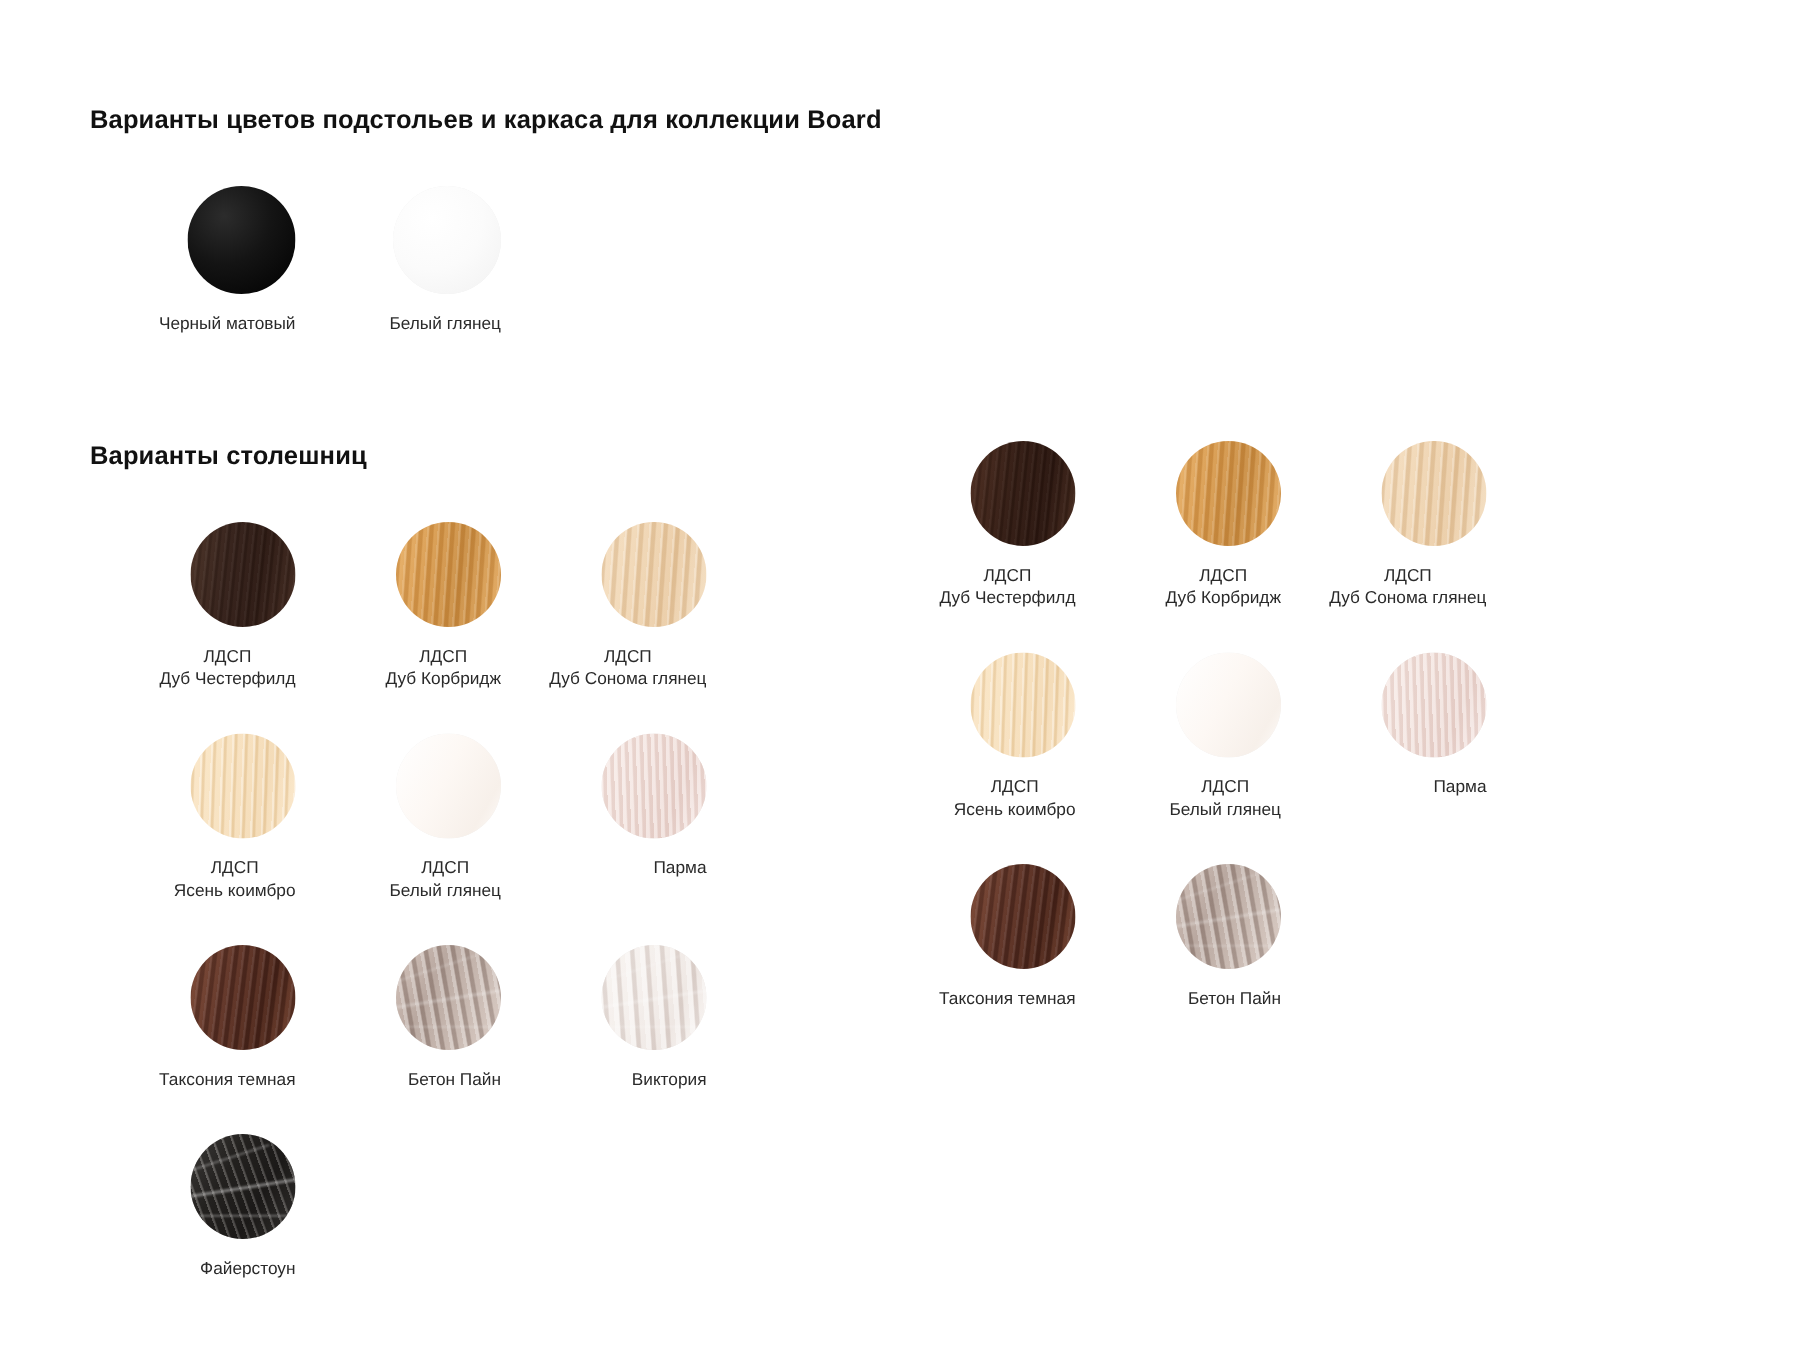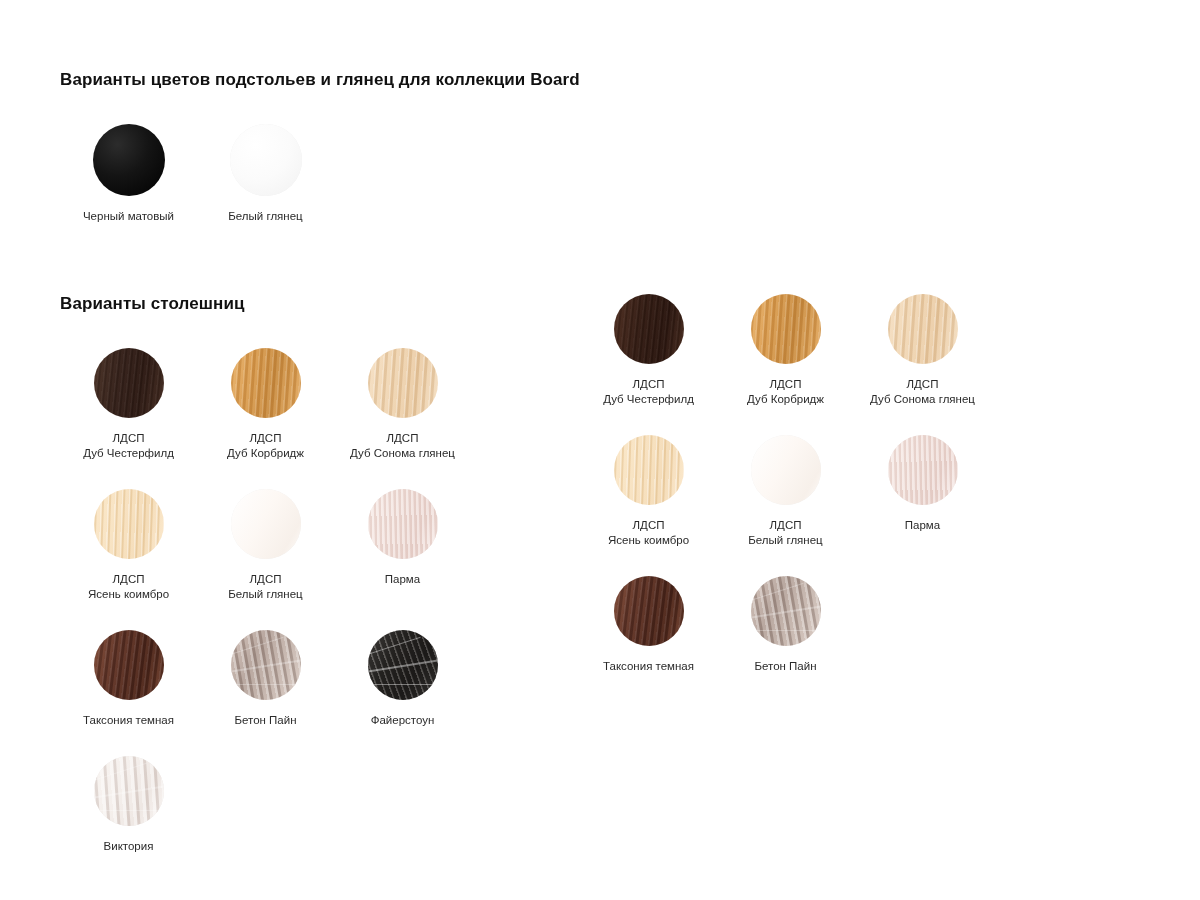--- a/index.html
+++ b/index.html
@@ -32,21 +32,21 @@
   .swatch-grid {
     display: flex;
     flex-wrap: wrap;
     align-items: flex-start;
   }
   .swatch-cell {
     width: 137px;
     margin-bottom: 28px;
     display: flex;
     flex-direction: column;
-    align-items: center;
+    align-items: flex-end;
   }
   .swatch-disc {
     width: 70px;
     height: 70px;
     border-radius: 50%;
     position: relative;
     overflow: hidden;
     flex: none;
   }
   .swatch-disc.ring {
@@ -178,21 +178,21 @@
   .t-black  { background: radial-gradient(circle at 34% 28%, #2c2c2c 0%, #141414 45%, #000000 100%); }
   .t-red    { background: radial-gradient(circle at 34% 28%, #a41f17 0%, #8d1008 45%, #6d0a04 100%); }
   .t-white  { background: radial-gradient(circle at 36% 30%, #ffffff 0%, #fbfbfb 50%, #f1f1f1 100%); }
 </style>
 </head>
 <body>
 
 <div class="page">
 
   <div id="top-section">
-    <h2 class="section-title">Варианты цветов подстольев и глянец для коллекции Board</h2>
+    <h2 class="section-title">Варианты цветов подстольев и каркаса для коллекции Board</h2>
     <div class="swatch-grid">
         <div class="swatch-cell">
           <div class="swatch-disc">
             <div class="tex t-black"></div>
           </div>
           <div class="swatch-label">Черный матовый</div>
         </div>
         <div class="swatch-cell">
           <div class="swatch-disc ring">
             <div class="tex t-white"></div>
@@ -257,37 +257,37 @@
           <div class="swatch-cell">
             <div class="swatch-disc">
               <div class="tex t-beton"></div>
               <div class="vein" style="width: 60px; height: 1.2px; left: -6px; top: 16px; transform: rotate(-18deg); opacity: 0.5;"></div>
               <div class="vein" style="width: 74px; height: 2px; left: -2px; top: 35px; transform: rotate(-9deg); opacity: 0.5;"></div>
               <div class="vein" style="width: 88px; height: 1.2px; left: 2px; top: 54px; transform: rotate(0deg); opacity: 0.5;"></div>
             </div>
             <div class="swatch-label">Бетон Пайн</div>
           </div>
           <div class="swatch-cell">
+            <div class="swatch-disc ring">
+              <div class="tex t-victoria"></div>
+              <div class="vein" style="width: 60px; height: 1.2px; left: -6px; top: 16px; transform: rotate(-18deg); opacity: 0.5;"></div>
+              <div class="vein" style="width: 74px; height: 2px; left: -2px; top: 35px; transform: rotate(-9deg); opacity: 0.5;"></div>
+              <div class="vein" style="width: 88px; height: 1.2px; left: 2px; top: 54px; transform: rotate(0deg); opacity: 0.5;"></div>
+            </div>
+            <div class="swatch-label">Виктория</div>
+          </div>
+          <div class="swatch-cell">
             <div class="swatch-disc">
               <div class="tex t-firestone"></div>
               <div class="vein" style="width: 60px; height: 1.2px; left: -6px; top: 16px; transform: rotate(-18deg); opacity: 0.75;"></div>
               <div class="vein" style="width: 74px; height: 2px; left: -2px; top: 35px; transform: rotate(-9deg); opacity: 0.75;"></div>
               <div class="vein" style="width: 88px; height: 1.2px; left: 2px; top: 54px; transform: rotate(0deg); opacity: 0.75;"></div>
             </div>
             <div class="swatch-label">Файерстоун</div>
           </div>
-          <div class="swatch-cell">
-            <div class="swatch-disc ring">
-              <div class="tex t-victoria"></div>
-              <div class="vein" style="width: 60px; height: 1.2px; left: -6px; top: 16px; transform: rotate(-18deg); opacity: 0.5;"></div>
-              <div class="vein" style="width: 74px; height: 2px; left: -2px; top: 35px; transform: rotate(-9deg); opacity: 0.5;"></div>
-              <div class="vein" style="width: 88px; height: 1.2px; left: 2px; top: 54px; transform: rotate(0deg); opacity: 0.5;"></div>
-            </div>
-            <div class="swatch-label">Виктория</div>
-          </div>
         </div>
     </div>
 
     <div class="column">
       <div class="swatch-grid">
           <div class="swatch-cell">
             <div class="swatch-disc">
               <div class="tex t-chesterfield-2"></div>
             </div>
             <div class="swatch-label">ЛДСП

